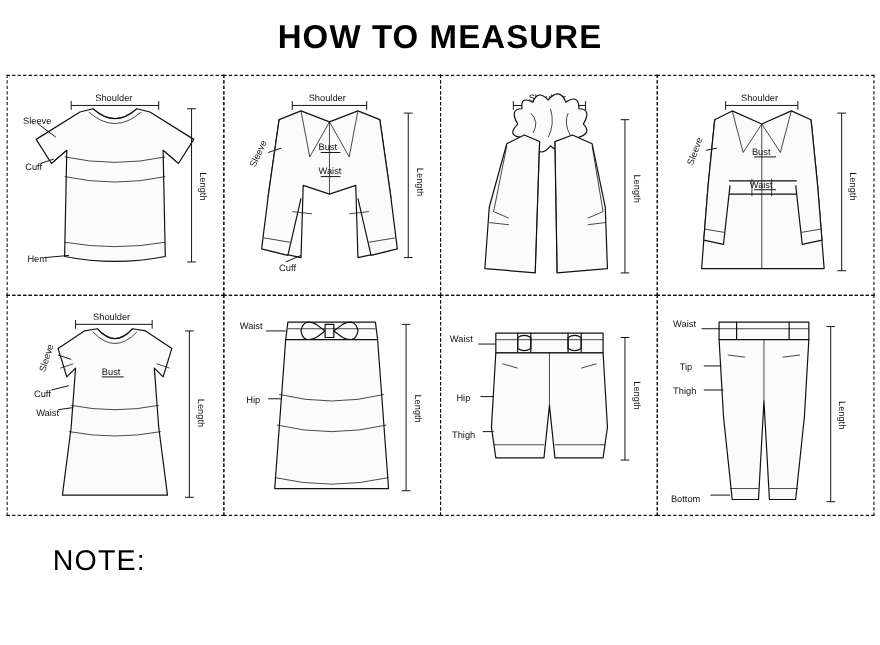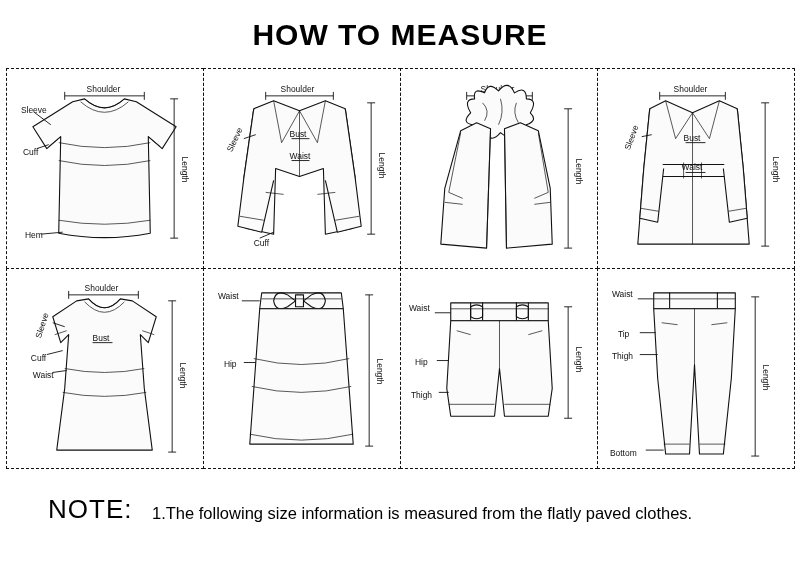--- a/index.html
+++ b/index.html
@@ -346,17 +346,16 @@
         <path class="dim" d="M158 28 L158 188 M154 28 L162 28 M154 188 L162 188"></path>
         <text class="lbl-v" x="166" y="96" transform="rotate(90 166 96)">Length</text>
       </svg>
     </div>
 
   </div>
 
   <div class="note">
     <div class="note-label">NOTE:</div>
     <div class="note-lines">
-      <div class="note-line">1.The following size information is measured from the flatly paved clothes.</div>
     </div>
   </div>
 
 </div>
 
 </body></html>

